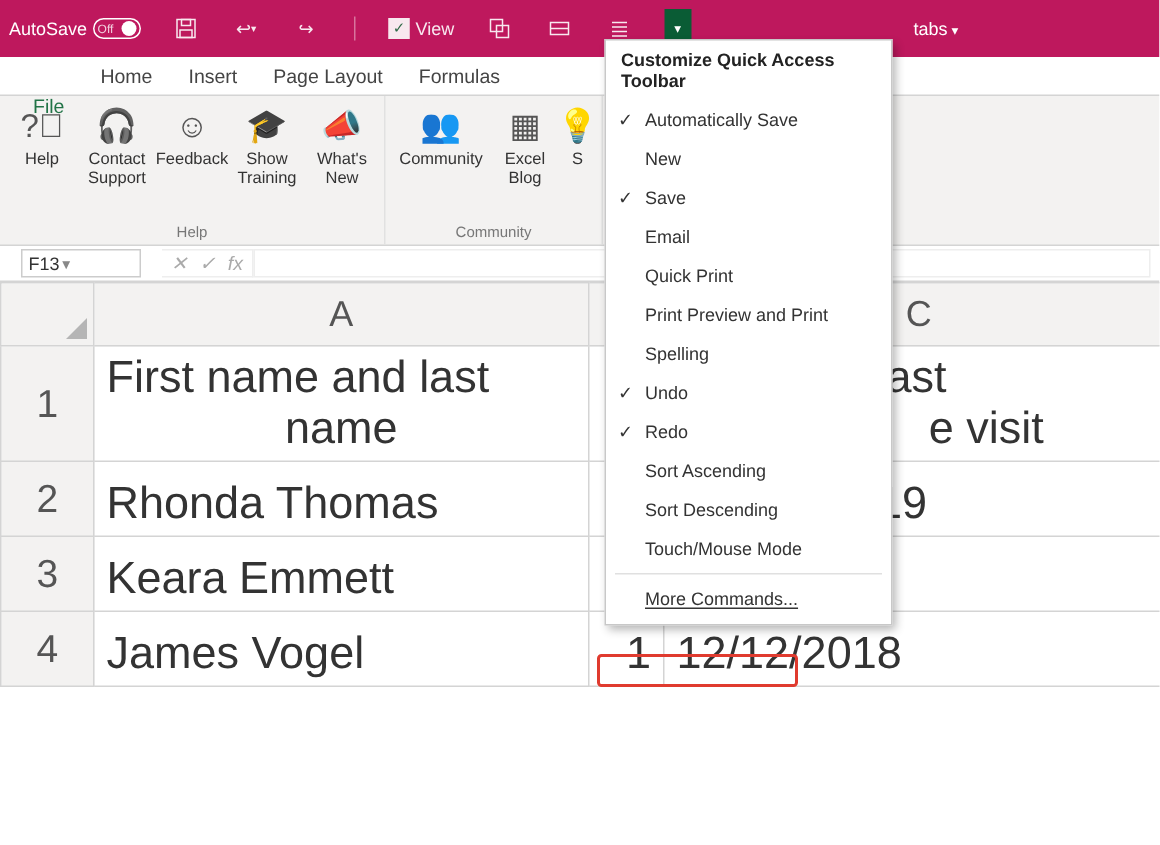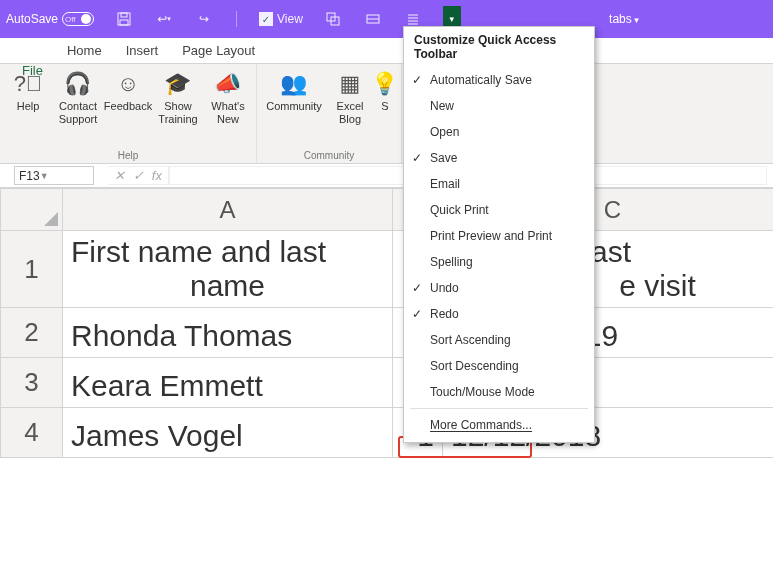--- a/index.html
+++ b/index.html
@@ -10,21 +10,21 @@
     background: #fff;
     width: 773px;
     height: 563px;
     overflow: hidden;
     position: relative;
     color: #333;
   }
   
   .titlebar {
     height: 38px;
-    background: #8b5cf6;
+    background: #be185d;
     color: #fff;
     display: flex;
     align-items: center;
     gap: 20px;
     padding: 0 6px;
     font-size: 12px;
   }
   .autosave {
     display: flex;
     align-items: center;
@@ -302,20 +302,21 @@
     </div>
   <div class="qat-dropdown-btn">▾</div>
   <div class="titlebar-center"><span>tabs</span></div>
 </div>
 
 <div class="ribbon-tabs">
   <div class="ribbon-tab file">File</div>
   <div class="ribbon-tab">Home</div>
   <div class="ribbon-tab">Insert</div>
   <div class="ribbon-tab">Page Layout</div>
+  <div class="ribbon-tab">Formulas</div>
 </div>
 
 <div class="ribbon">
   <div class="ribbon-group">
     <div class="ribbon-group-items">
       <div class="ribbon-btn">
           <div class="ricon">?⃝</div>
           <span>Help</span>
         </div>
       <div class="ribbon-btn">
@@ -428,24 +429,20 @@
   <div id="menu-items">
       <div class="menu-item">
         <span class="menu-check">✓</span>
         <span>Automatically Save</span>
       </div>
       <div class="menu-item">
         <span class="menu-check"></span>
         <span>New</span>
       </div>
       <div class="menu-item">
-        <span class="menu-check"></span>
-        <span>Open</span>
-      </div>
-      <div class="menu-item">
         <span class="menu-check">✓</span>
         <span>Save</span>
       </div>
       <div class="menu-item">
         <span class="menu-check"></span>
         <span>Email</span>
       </div>
       <div class="menu-item">
         <span class="menu-check"></span>
         <span>Quick Print</span>

